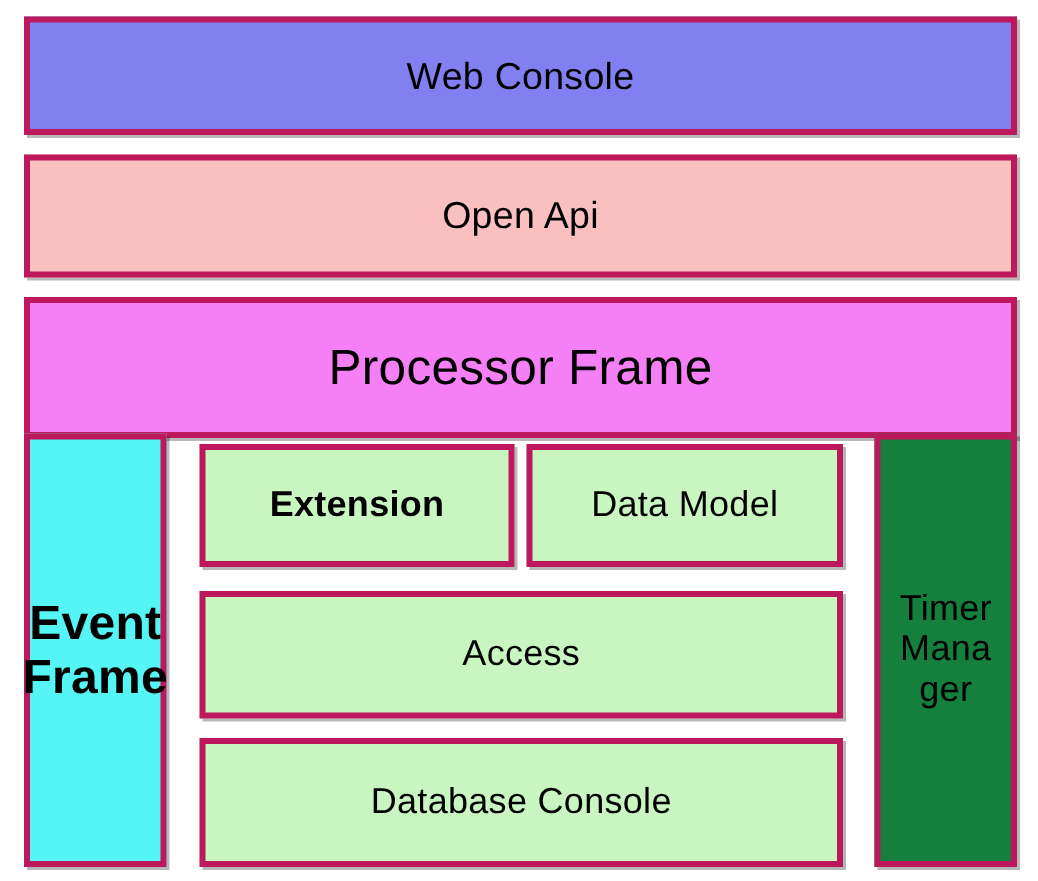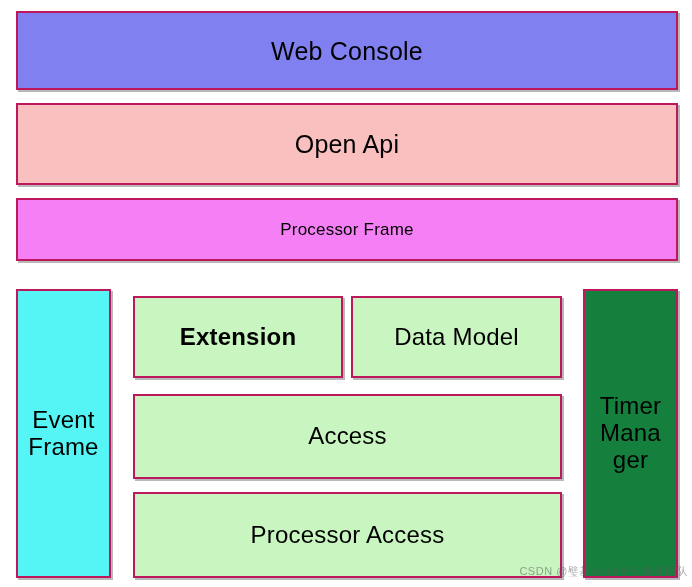--- a/index.html
+++ b/index.html
@@ -13,21 +13,21 @@
   #canvas {
     position: relative;
     width: 692px;
     height: 587px;
     background: #ffffff;
     overflow: hidden;
   }
   .box {
     position: absolute;
     box-sizing: border-box;
-    border: 2px solid #be185d;
+    border: 4px solid #be185d;
     display: flex;
     align-items: center;
     justify-content: center;
     text-align: center;
     color: #000000;
     line-height: 1.12;
     letter-spacing: 0.2px;
     box-shadow: 2px 2px 0 rgba(0,0,0,0.28);
   }
 
@@ -41,31 +41,32 @@
   
   #open-api {
     left: 16px;  top: 103px;
     width: 662px; height: 82px;
     background: #fac0c0;
     font-size: 25px;
   }
   
   #processor-frame {
     left: 16px;  top: 198px;
-    width: 662px; height: 63px;
+    width: 662px; height: 94px;
     background: #f580f5;
-    font-size: 17px;
+    font-size: 33px;
   }
 
   
   #event-frame {
     left: 16px;  top: 289px;
     width: 95px; height: 289px;
     background: #55f5f5;
-    font-size: 24px;
+    font-size: 32px;
+    font-weight: bold;
   }
   
   #timer-manager {
     left: 583px; top: 289px;
     width: 95px;  height: 289px;
     background: #15803d;
     font-size: 24px;
   }
 
   
@@ -138,24 +139,23 @@
 
   <div class="box" id="data-model">
     <span>Data Model</span>
   </div>
 
   <div class="box" id="cache">
     <span>Access</span>
   </div>
 
   <div class="box" id="database-access">
-    <span>Processor Access</span>
+    <span>Database Console</span>
   </div>
 
   <div class="box" id="timer-manager">
     <span class="rail-label">Timer
 Mana
 ger</span>
   </div>
 
-  <div id="watermark">CSDN @璧基stack专业服务团队</div>
 
 </div>
 
 </body></html>

